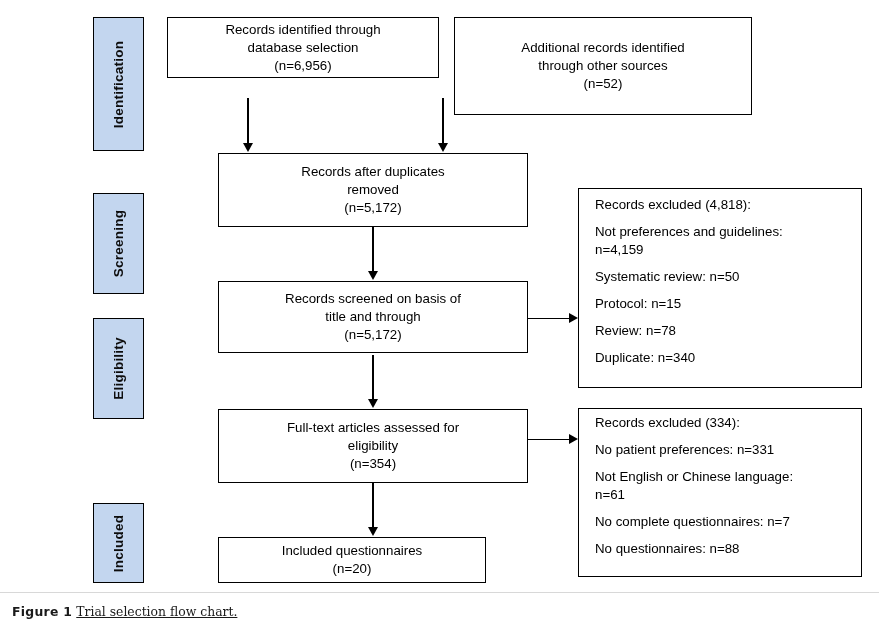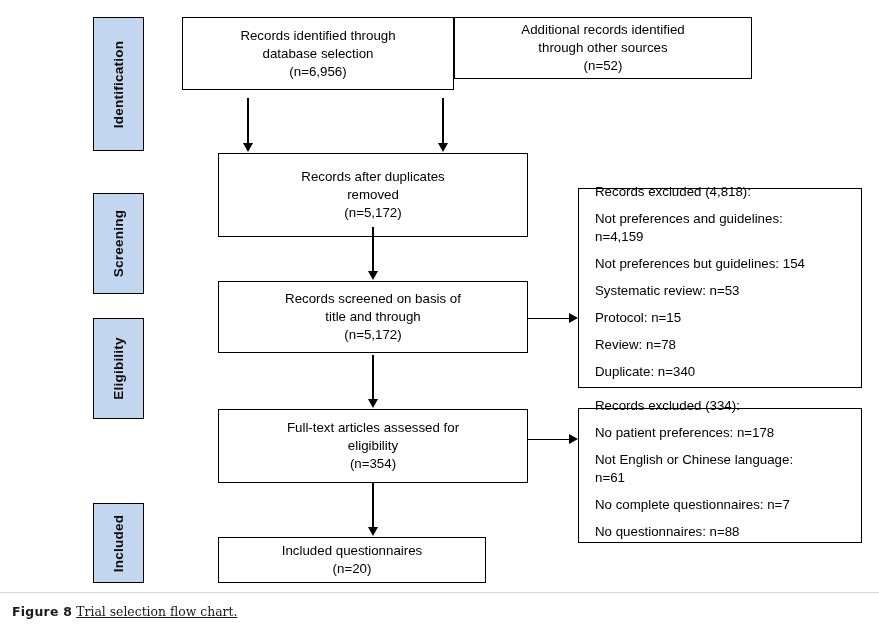--- a/index.html
+++ b/index.html
@@ -137,39 +137,39 @@
   </div>
 
   <div class="stage" style="left:93px; top:318px; width:51px; height:101px;">
     <span class="stage-text">Eligibility</span>
   </div>
 
   <div class="stage" style="left:93px; top:503px; width:51px; height:80px;">
     <span class="stage-text">Included</span>
   </div>
 
-  <div class="fbox centered" style="left:167px; top:17px; width:272px; height:73px;margin-left:15px;">
+  <div class="fbox centered" style="left:167px; top:17px; width:272px; height:61px;">
     <span class="line">Records identified through</span>
     <span class="line">database selection</span>
     <span class="line">(n=6,956)</span>
   </div>
 
-  <div class="fbox centered" style="left:454px; top:17px; width:298px; height:62px;">
+  <div class="fbox centered" style="left:454px; top:17px; width:298px; height:98px;">
     <span class="line">Additional records identified</span>
     <span class="line">through other sources</span>
     <span class="line">(n=52)</span>
   </div>
 
   <div class="vline" style="left:247px; top:98px; height:46px;"></div>
   <div class="arrow-down" style="left:242.5px; top:143px;"></div>
 
   <div class="vline" style="left:442px; top:98px; height:46px;"></div>
   <div class="arrow-down" style="left:437.5px; top:143px;"></div>
 
-  <div class="fbox centered" style="left:218px; top:153px; width:310px; height:84px;">
+  <div class="fbox centered" style="left:218px; top:153px; width:310px; height:74px;">
     <span class="line">Records after duplicates</span>
     <span class="line">removed</span>
     <span class="line">(n=5,172)</span>
   </div>
 
   <div class="vline" style="left:372px; top:227px; height:45px;"></div>
   <div class="arrow-down" style="left:367.5px; top:271px;"></div>
 
   <div class="fbox centered" style="left:218px; top:281px; width:310px; height:72px;">
     <span class="line">Records screened on basis of</span>
@@ -177,54 +177,53 @@
     <span class="line">(n=5,172)</span>
   </div>
 
   <div class="hline" style="left:528px; top:317.5px; width:42px;"></div>
   <div class="arrow-right" style="left:569px; top:313px;"></div>
 
   <div class="fbox listbox" style="left:578px; top:188px; width:284px; height:200px;">
     <span class="line">Records excluded (4,818):</span>
     <span class="line">Not preferences and guidelines:
 n=4,159</span>
-    <span class="line">Not preferences but guidelines: 154</span>
-    <span class="line">Systematic review: n=53</span>
+    <span class="line">Systematic review: n=50</span>
     <span class="line">Protocol: n=15</span>
     <span class="line">Review: n=78</span>
     <span class="line">Duplicate: n=340</span>
   </div>
 
   <div class="vline" style="left:372px; top:355px; height:45px;"></div>
   <div class="arrow-down" style="left:367.5px; top:399px;"></div>
 
   <div class="fbox centered" style="left:218px; top:409px; width:310px; height:74px;">
     <span class="line">Full-text articles assessed for</span>
     <span class="line">eligibility</span>
     <span class="line">(n=354)</span>
   </div>
 
   <div class="hline" style="left:528px; top:438.5px; width:42px;"></div>
   <div class="arrow-right" style="left:569px; top:434px;"></div>
 
-  <div class="fbox listbox" style="left:578px; top:408px; width:284px; height:135px;">
+  <div class="fbox listbox" style="left:578px; top:408px; width:284px; height:169px;">
     <span class="line">Records excluded (334):</span>
-    <span class="line">No patient preferences: n=178</span>
+    <span class="line">No patient preferences: n=331</span>
     <span class="line">Not English or Chinese language:
 n=61</span>
     <span class="line">No complete questionnaires: n=7</span>
     <span class="line">No questionnaires: n=88</span>
   </div>
 
   <div class="vline" style="left:372px; top:483px; height:45px;"></div>
   <div class="arrow-down" style="left:367.5px; top:527px;"></div>
 
   <div class="fbox centered" style="left:218px; top:537px; width:268px; height:46px;">
     <span class="line">Included questionnaires</span>
     <span class="line">(n=20)</span>
   </div>
 
   <div id="caption-rule"></div>
   <div id="caption">
-    <span class="cap-label">Figure 8</span><span class="cap-text">Trial selection flow chart.</span>
+    <span class="cap-label">Figure 1</span><span class="cap-text">Trial selection flow chart.</span>
   </div>
 
 </div>
 
 </body></html>

